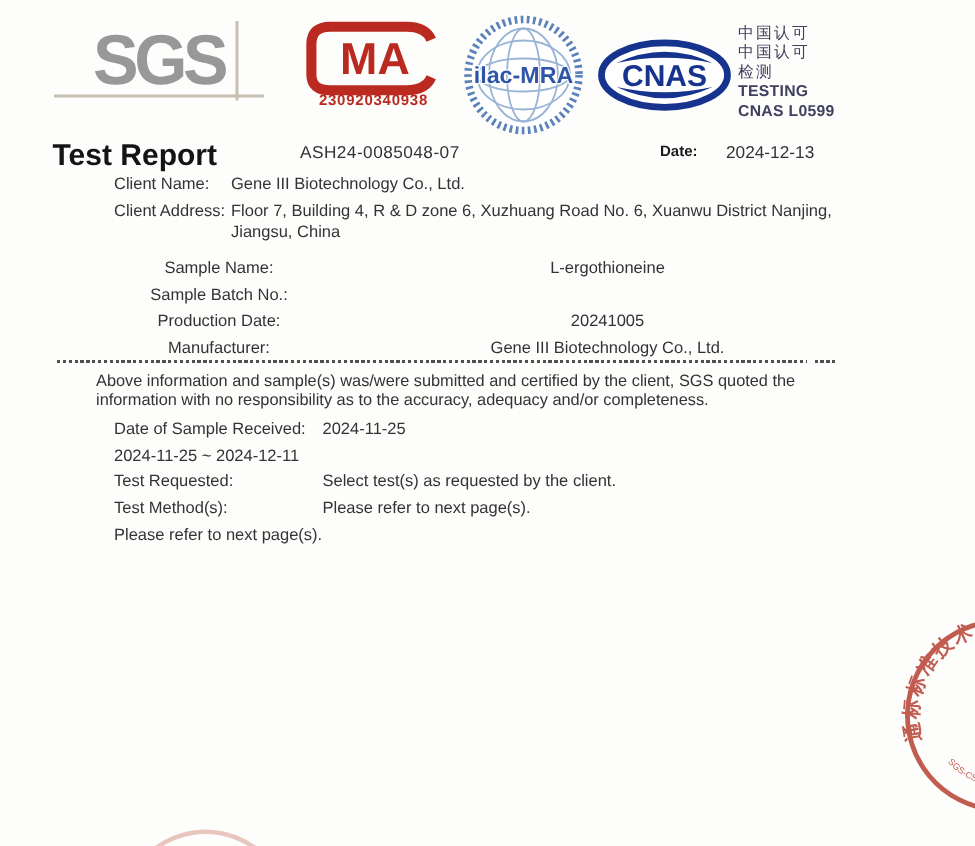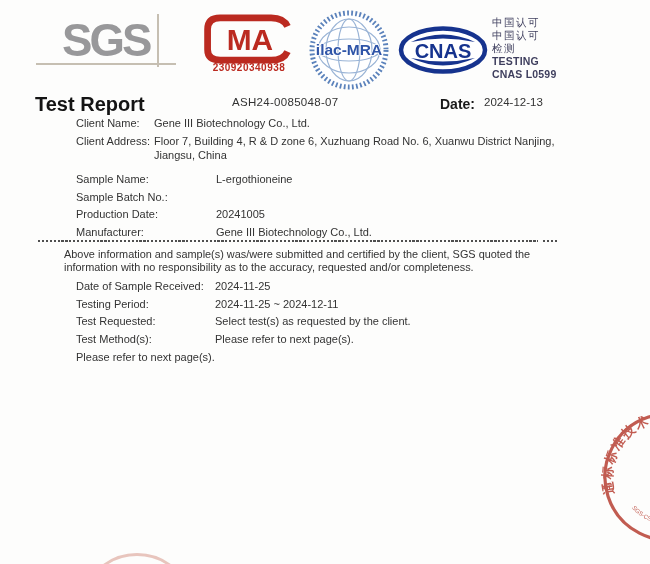--- a/index.html
+++ b/index.html
@@ -21,30 +21,30 @@
     position:absolute;left:193px;top:62px;width:112px;text-align:center;
     font-size:10px;font-weight:700;color:#bb2a20;letter-spacing:.5px;
   }
   .ilac-logo{position:absolute;left:307px;top:8px;}
   .cnas-logo{position:absolute;left:398px;top:25px;}
   .accred{position:absolute;left:492px;top:16px;font-size:10.5px;line-height:13px;color:#3f3f5e;}
   .accred .cn{letter-spacing:1.5px;}
   .accred .b{font-weight:700;letter-spacing:.2px;}
   
   .report-title{position:absolute;left:35px;top:93px;font-size:20px;font-weight:700;color:#141414;}
-  .report-number{position:absolute;left:232px;top:96px;font-size:11.5px;letter-spacing:.3px;color:#333;}
-  .date-label{position:absolute;left:440px;top:96px;font-size:14px;font-weight:700;color:#1a1a1a;}
+  .report-number{position:absolute;left:200px;top:96px;font-size:11.5px;letter-spacing:.3px;color:#333;}
+  .date-label{position:absolute;left:440px;top:96px;font-size:10px;font-weight:700;color:#1a1a1a;}
   .date-value{position:absolute;left:484px;top:96px;font-size:11.5px;color:#333;}
   
   .kv{position:absolute;left:76px;font-size:11px;color:#333;}
   .kv .row{display:grid;}
   .client-block{top:117px;width:518px;}
   .client-block .row{grid-template-columns:78px 1fr;line-height:13.5px;margin-bottom:4.5px;}
   .sample-block{top:171px;width:518px;}
-  .sample-block .row{grid-template-columns:140px 1fr;line-height:17.6px;}
+  .sample-block .row{grid-template-columns:140px 1fr;line-height:17.6px;text-align:center;}
   .details-block{top:278px;width:540px;}
   .details-block .row{grid-template-columns:139px 1fr;line-height:17.7px;}
   
   .dashed-sep{position:absolute;left:38px;top:240px;width:520px;display:flex;gap:5px;}
   .dashed-sep span{
     height:1.6px;
     background:repeating-linear-gradient(90deg,#4f4f4f 0 2.2px,transparent 2.2px 3.9px);
   }
   .dashed-sep .seg1{flex:0 0 500px;}
   .dashed-sep .seg2{flex:1;}
@@ -127,29 +127,28 @@
       <span>Manufacturer:</span>
       <span>Gene III Biotechnology Co., Ltd.</span>
     </div>
   </div>
 
   <div class="dashed-sep">
     <span class="seg1"></span>
     <span class="seg2"></span>
   </div>
 
-  <p class="disclaimer">Above information and sample(s) was/were submitted and certified by the client, SGS quoted the information with no responsibility as to the accuracy, requested and/or completeness.</p>
+  <p class="disclaimer">Above information and sample(s) was/were submitted and certified by the client, SGS quoted the information with no responsibility as to the accuracy, adequacy and/or completeness.</p>
 
   <div class="kv details-block">
     <div class="row">
       <span>Date of Sample Received:</span>
       <span>2024-11-25</span>
     </div>
     <div class="row">
-      <span>Testing Period:</span>
       <span>2024-11-25 ~ 2024-12-11</span>
     </div>
     <div class="row">
       <span>Test Requested:</span>
       <span>Select test(s) as requested by the client.</span>
     </div>
     <div class="row">
       <span>Test Method(s):</span>
       <span>Please refer to next page(s).</span>
     </div>

